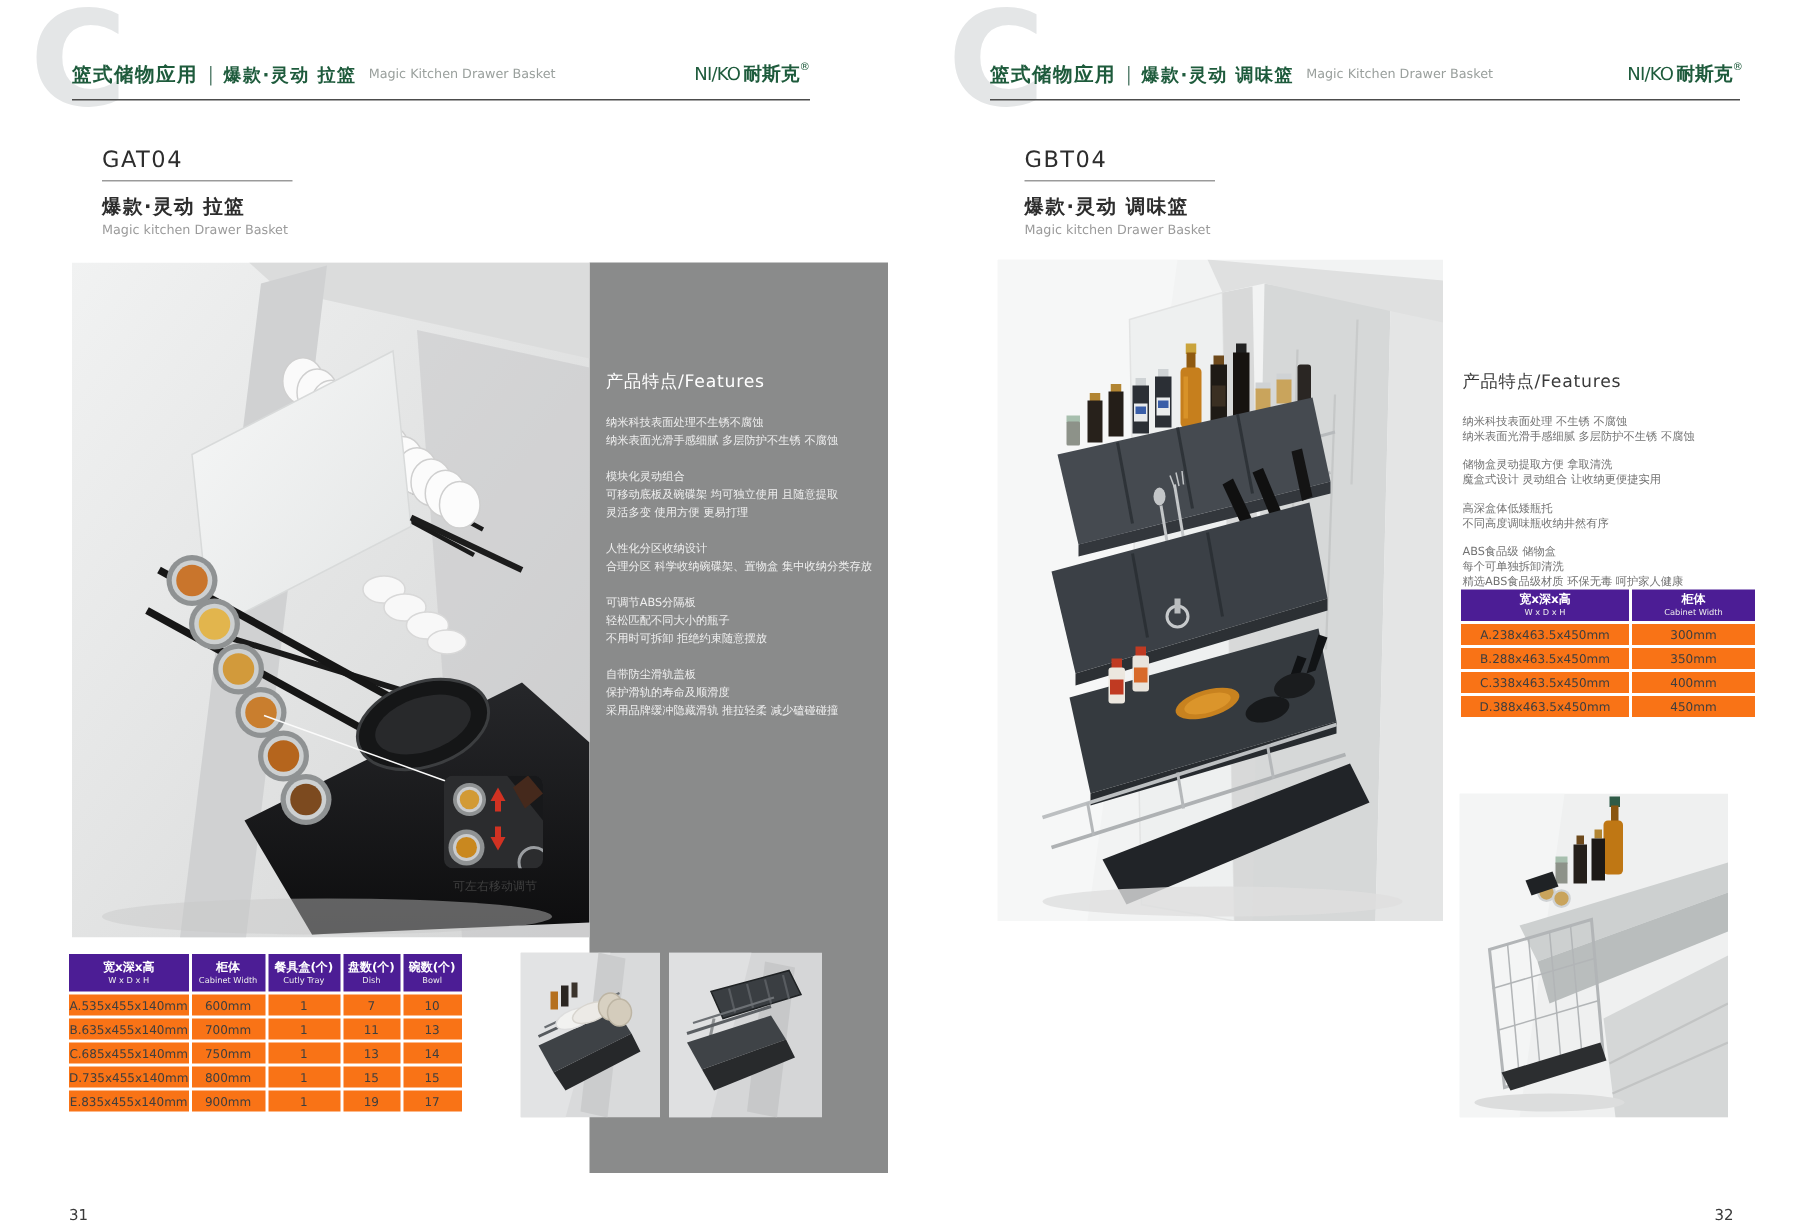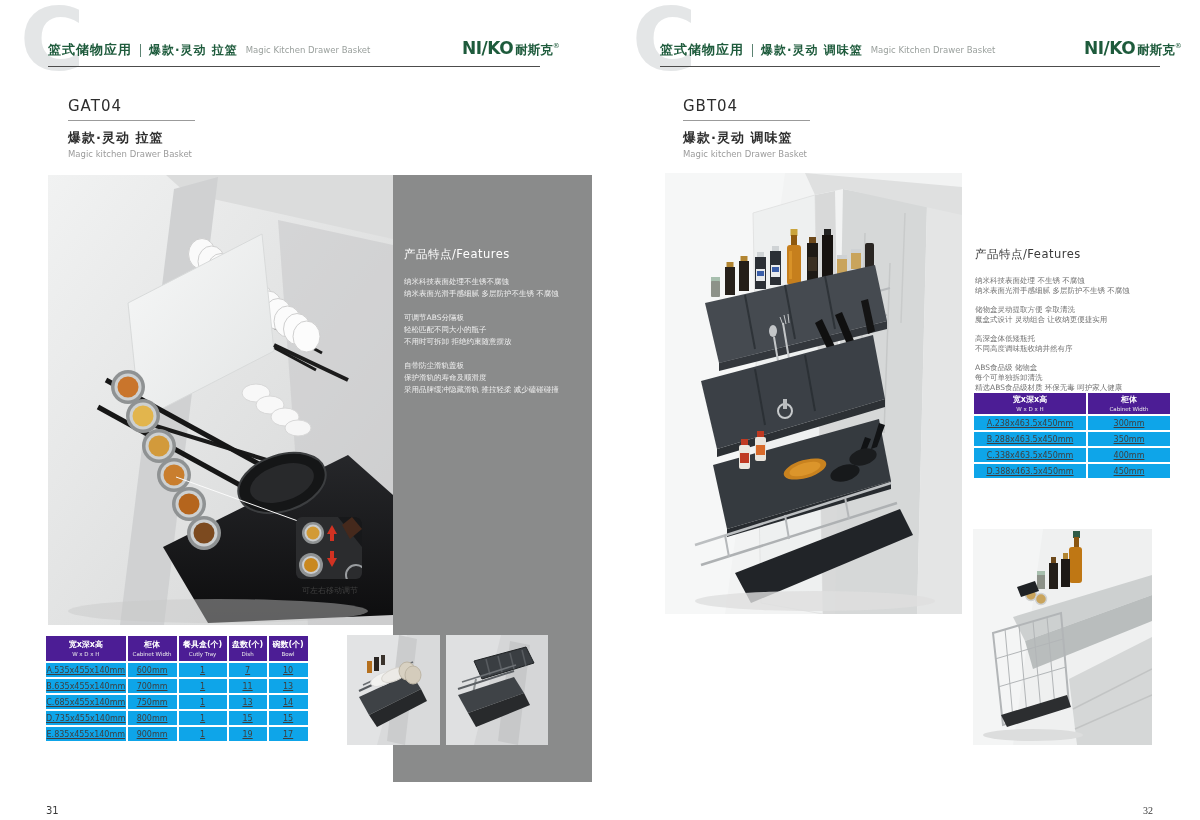--- a/index.html
+++ b/index.html
@@ -6,21 +6,21 @@
   .page{position:relative;width:1200px;height:820px;background:#ffffff;overflow:hidden;
         font-family:"DejaVu Sans","Liberation Sans",sans-serif;}
   .watermark{position:absolute;top:-4px;font-size:88px;font-weight:bold;line-height:1;
              color:#e4e6e7;z-index:0;}
   .hdr{position:absolute;top:41px;display:flex;align-items:center;gap:8px;z-index:2;white-space:nowrap;}
   .hdr-cat{font-size:13px;font-weight:bold;color:#1e5b3c;letter-spacing:1px;}
   .hdr-sep{width:1px;height:13px;background:#5c8372;}
   .hdr-cn{font-size:12px;font-weight:600;color:#1e5b3c;letter-spacing:1px;}
   .hdr-en{font-size:8.5px;color:#9aa09d;}
   .logo{position:absolute;top:38px;width:116px;text-align:right;color:#1e5b3c;white-space:nowrap;z-index:2;}
-  .logo-en{font-size:17px;font-weight:700;letter-spacing:-0.5px;margin-left:38px;}
+  .logo-en{font-size:12px;font-weight:400;letter-spacing:-0.5px;margin-left:38px;}
   .logo-cn{font-size:12.5px;font-weight:700;margin-left:2px;}
   .logo-reg{font-size:7px;vertical-align:super;}
   .hrule{position:absolute;top:66px;height:1px;background:#4c4c4c;z-index:2;}
   .prod{position:absolute;z-index:2;}
   .prod-code{font-size:15px;color:#2d2d2d;letter-spacing:1px;}
   .prod-line{width:127px;height:1px;background:#9b9b9b;margin-top:5px;}
   .prod-cn{font-size:13px;font-weight:bold;color:#2d2d2d;margin-top:8px;letter-spacing:1px;}
   .prod-en{font-size:8.5px;color:#9b9b9b;margin-top:2px;}
   .photo{position:absolute;}
   .gray-panel{position:absolute;left:393px;top:175px;width:199px;height:607px;background:#8a8b8b;}
@@ -31,21 +31,21 @@
   .features-light .fline{font-size:7.5px;line-height:12px;color:#efefef;}
   .features-light .fgroup{margin-bottom:12px;}
   .features-dark .ftitle{color:#3a3a3a;}
   .features-dark .fline{font-size:7.5px;line-height:10px;color:#737373;}
   .features-dark .fgroup{margin-bottom:9px;}
   .spec-table{position:absolute;border-collapse:separate;border-spacing:2px;z-index:3;}
   .spec-table th{background:#4c1d95;color:#ffffff;padding:3px 1px 4px;font-weight:normal;}
   .spec-table.compact th{padding:1px 1px 2px;}
   .spec-table .th-cn{font-size:8px;font-weight:bold;}
   .spec-table .th-en{font-size:5.5px;color:#ececec;margin-top:1px;}
-  .spec-table td{background:#0ea5e9;font-size:8px;color:#3e3e3e;text-align:center;height:12px;padding:1px 0;text-decoration:underline;}
+  .spec-table td{background:#f97316;font-size:8px;color:#3e3e3e;text-align:center;height:12px;padding:1px 0;}
   .inset{position:absolute;left:296px;top:517px;width:66px;height:62px;border-radius:6px;overflow:hidden;z-index:4;}
   .caption{position:absolute;left:288px;top:585px;width:84px;text-align:center;font-size:8px;color:#3f3f3f;z-index:4;}
   .pagenum{position:absolute;top:780px;font-size:10px;color:#3a3a3a;z-index:2;margin-top:25px;}
 </style>
 </head>
 <body>
 
 <div class="page">
 
   <div class="watermark" style="left:20px;">C</div>
@@ -169,20 +169,29 @@
     </svg>
   </div>
   <div class="caption">可左右移动调节</div>
 
   <div class="features features-light" style="left:404px;top:247px;width:180px;">
     <div class="ftitle">产品特点/Features</div>
     <div>
         <div class="fgroup">
           <div class="fline">纳米科技表面处理不生锈不腐蚀</div>
           <div class="fline">纳米表面光滑手感细腻 多层防护不生锈 不腐蚀</div>
+        </div>
+        <div class="fgroup">
+          <div class="fline">模块化灵动组合</div>
+          <div class="fline">可移动底板及碗碟架 均可独立使用 且随意提取</div>
+          <div class="fline">灵活多变 使用方便 更易打理</div>
+        </div>
+        <div class="fgroup">
+          <div class="fline">人性化分区收纳设计</div>
+          <div class="fline">合理分区 科学收纳碗碟架、置物盒 集中收纳分类存放</div>
         </div>
         <div class="fgroup">
           <div class="fline">可调节ABS分隔板</div>
           <div class="fline">轻松匹配不同大小的瓶子</div>
           <div class="fline">不用时可拆卸 拒绝约束随意摆放</div>
         </div>
         <div class="fgroup">
           <div class="fline">自带防尘滑轨盖板</div>
           <div class="fline">保护滑轨的寿命及顺滑度</div>
           <div class="fline">采用品牌缓冲隐藏滑轨 推拉轻柔 减少磕碰碰撞</div>
@@ -496,15 +505,15 @@
       <line x1="46" y1="96" x2="54" y2="186" stroke="#b2b5b7" stroke-width="1"></line>
       <line x1="60" y1="92" x2="68" y2="182" stroke="#b2b5b7" stroke-width="1"></line>
       <line x1="74" y1="88" x2="82" y2="178" stroke="#b2b5b7" stroke-width="1"></line>
       <line x1="22" y1="130" x2="90" y2="110" stroke="#b2b5b7" stroke-width="1"></line>
       <line x1="25" y1="158" x2="93" y2="138" stroke="#b2b5b7" stroke-width="1"></line>
       <polygon points="28,186 94,166 98,178 34,198" fill="#2c2e30"></polygon>
     </g>
     <ellipse cx="60" cy="206" rx="50" ry="6" fill="#dcdddd"></ellipse>
   </svg>
 
-  <div class="pagenum" style="left:1143px;font-family:Liberation Serif, serif;">32</div>
+  <div class="pagenum" style="left:1143px;">32</div>
 
 </div>
 
 </body></html>

